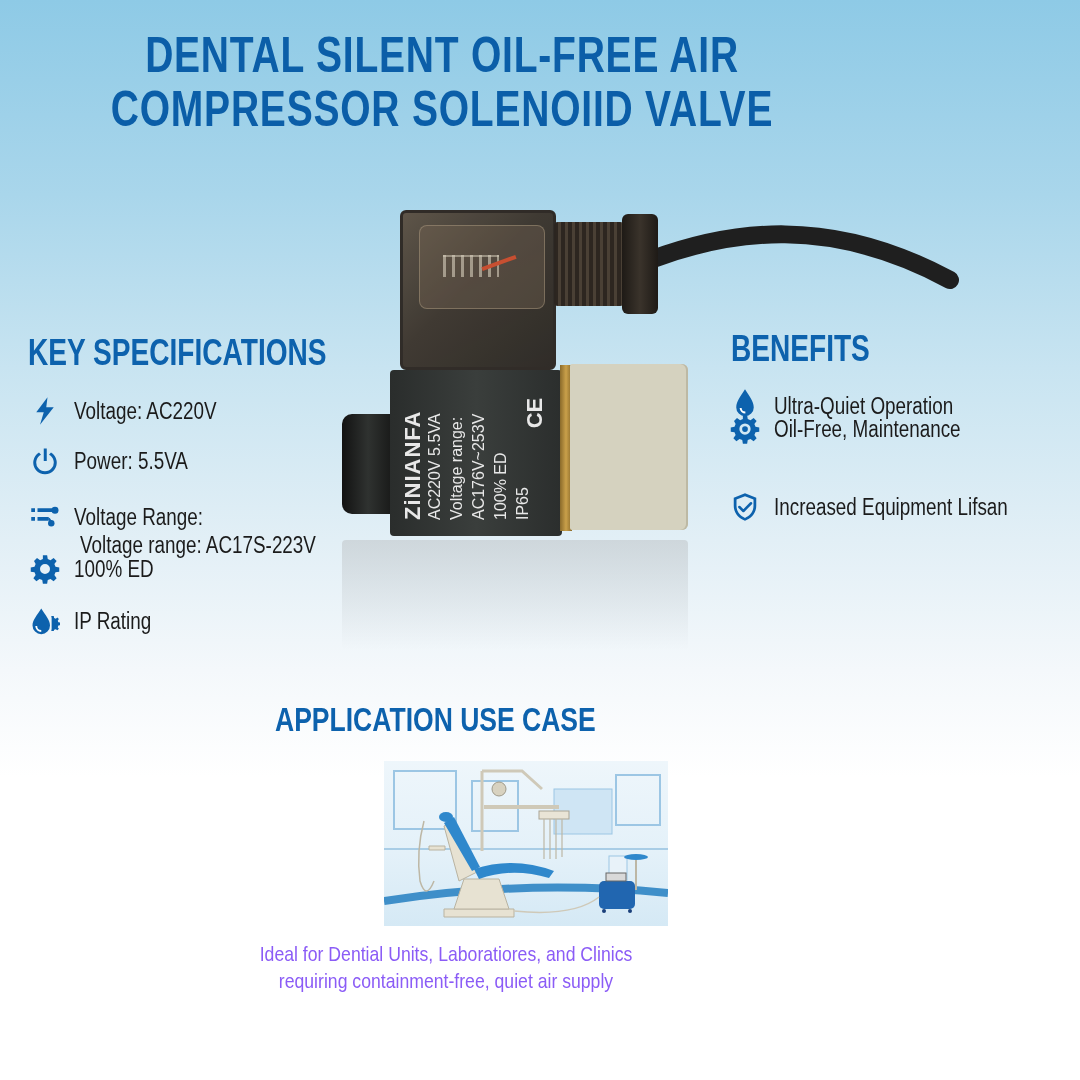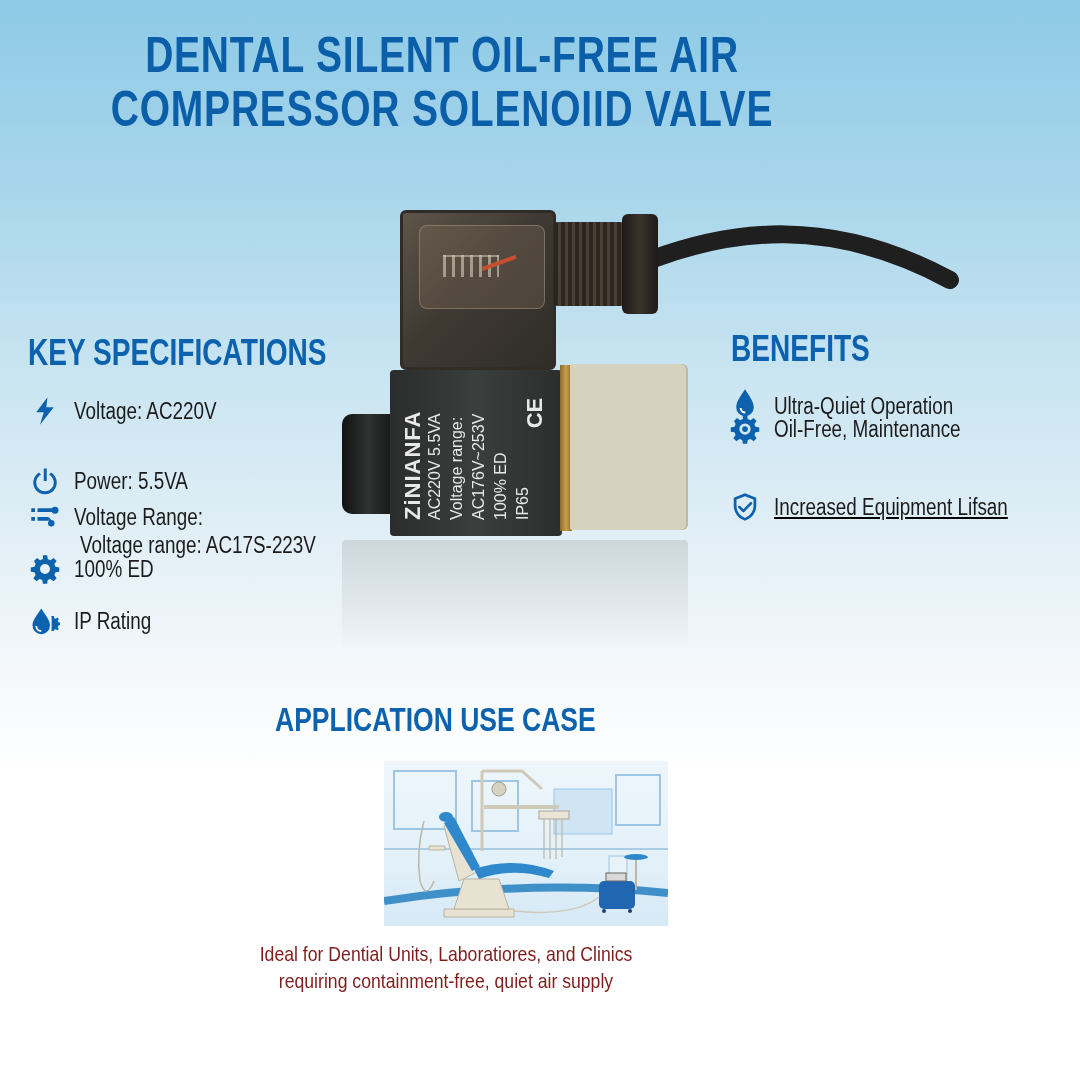--- a/index.html
+++ b/index.html
@@ -101,21 +101,21 @@
   }
 
   
   .app-image {
     position: absolute; left: 384px; top: 761px; width: 284px; height: 165px;
     background: linear-gradient(to bottom, #eef6fb 0%, #e4f1f9 55%, #d5e9f5 100%);
     overflow: hidden;
   }
   .app-caption {
     position: absolute; left: 0; top: 940px; width: 892px; text-align: center;
-    color: #7f1d1d; font-size: 21px; line-height: 27px;
+    color: #8b5cf6; font-size: 21px; line-height: 27px;
   }
   .app-caption span { display: block; transform: scaleX(0.84); transform-origin: center; }
 </style>
 </head>
 <body>
 
 <h1 class="title">
   <span class="line">DENTAL SILENT OIL-FREE AIR</span>
   <span class="line">COMPRESSOR SOLENOIID VALVE</span>
 </h1>
@@ -124,21 +124,21 @@
 
 <div class="spec-list" style="left:28px; top:0;">
   <div class="spec-item" style="top:394px;">
     <span class="item-icon">
       <svg viewBox="0 0 24 24">
           <path d="M14 1 L5 13 h6 l-3 10 L19 9 h-6 z"></path>
         </svg>
     </span>
     <span class="item-text">Voltage: AC220V</span>
   </div>
-  <div class="spec-item" style="top:464px;">
+  <div class="spec-item" style="top:444px;">
     <span class="item-icon">
       <svg viewBox="0 0 24 24">
           <path d="M11 2h2.4v10H11z"></path>
           <path d="M7.2 5.2l1.6 1.8A7 7 0 1 0 15.2 7l1.6-1.8A9.4 9.4 0 1 1 7.2 5.2z"></path>
         </svg>
     </span>
     <span class="item-text">Power: 5.5VA</span>
   </div>
   <div class="spec-item" style="top:500px;">
     <span class="item-icon">
@@ -188,21 +188,21 @@
     <span class="item-text">Ultra-Quiet Operation</span>
   </div>
   <div class="benefit-item" style="top:412px;">
     <span class="item-icon">
       <svg viewBox="0 0 24 24">
           <path d="M10.3 1h3.4l.5 3 2.2.9 2.5-1.8 2.4 2.4-1.8 2.5.9 2.2 3 .5v3.4l-3 .5-.9 2.2 1.8 2.5-2.4 2.4-2.5-1.8-2.2.9-.5 3h-3.4l-.5-3-2.2-.9-2.5 1.8-2.4-2.4 1.8-2.5-.9-2.2-3-.5v-3.4l3-.5.9-2.2L3.2 5.5 5.6 3.1l2.5 1.8 2.2-.9zM12 7.5a4.5 4.5 0 1 0 0 9 4.5 4.5 0 0 0 0-9zm0 2.2a2.3 2.3 0 1 1 0 4.6 2.3 2.3 0 0 1 0-4.6z"></path>
         </svg>
     </span>
     <span class="item-text">Oil-Free, Maintenance</span>
   </div>
-  <div class="benefit-item" style="top:490px;text-decoration:underline;">
+  <div class="benefit-item" style="top:490px;">
     <span class="item-icon">
       <svg viewBox="0 0 24 24">
           <path d="M12 1 L21 4.5 V11 C21 17 17 21 12 23 C7 21 3 17 3 11 V4.5 z M12 3.3 L5.2 6 V11 C5.2 15.8 8.2 19 12 20.7 C15.8 19 18.8 15.8 18.8 11 V6 z"></path>
           <path d="M7.5 12 l3.2 3.2 L16.8 9" stroke="#0d62ad" stroke-width="2" fill="none" stroke-linecap="round" stroke-linejoin="round"></path>
         </svg>
     </span>
     <span class="item-text">Increased Equipment Lifsan</span>
   </div>
 </div>
 

